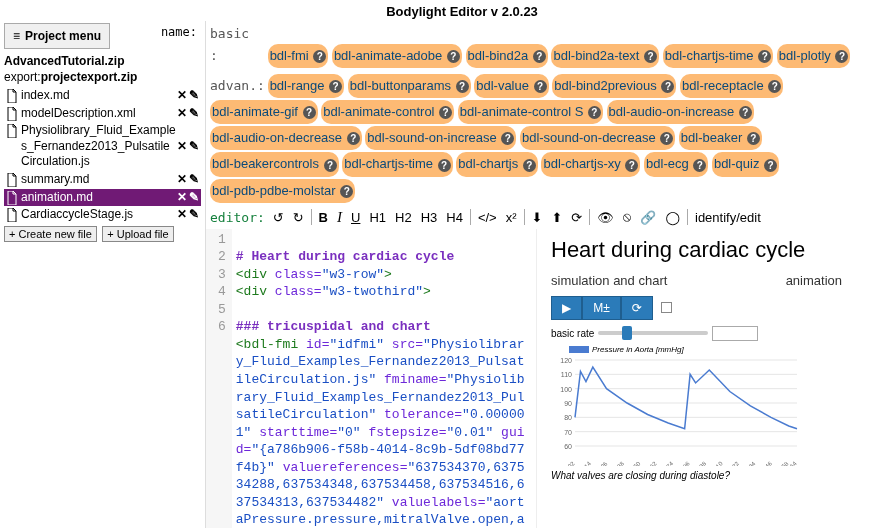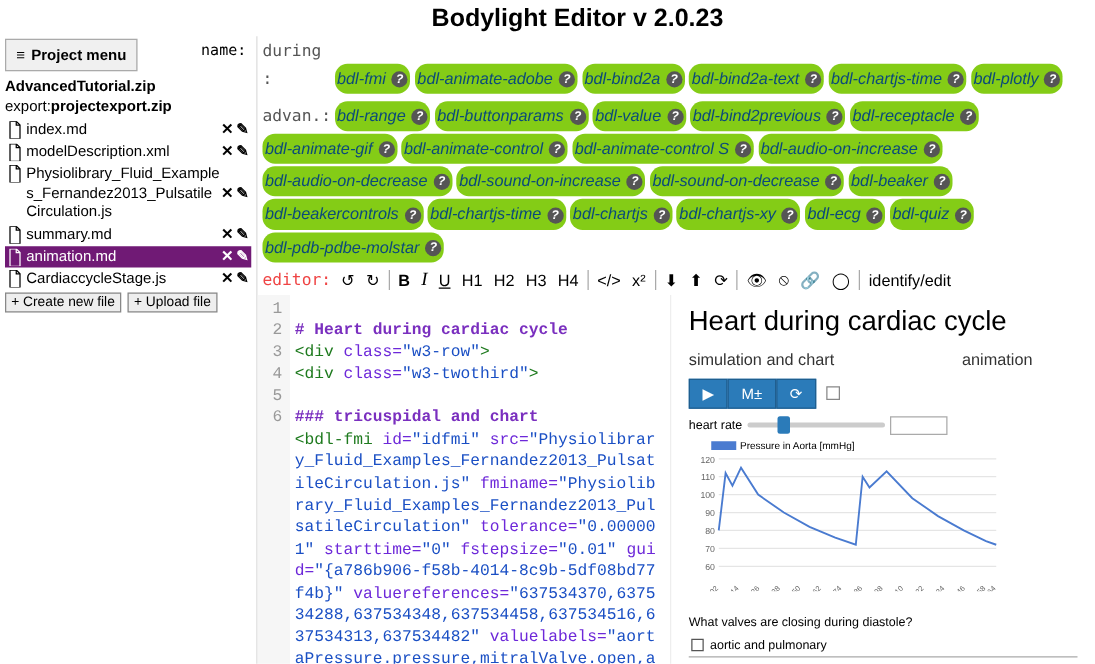--- a/index.html
+++ b/index.html
@@ -1,18 +1,18 @@
 <!DOCTYPE html>
 <html><head>
 <meta charset="utf-8">
 <style>
   * { box-sizing: border-box; margin: 0; padding: 0; }
   body { font-family: Verdana, Geneva, sans-serif; font-size: 12px; background: #fff; color: #000; width: 876px; height: 531px; overflow: hidden; }
   
-  .title { text-align: center; font-weight: bold; font-size: 20px; padding: 4px 0 2px 0; margin-left: 48px; }
+  .title { text-align: center; font-weight: bold; font-size: 13px; padding: 4px 0 2px 0; margin-left: 48px; }
   
   .main { display: flex; height: calc(100% - 24px); }
   
   
   .sidebar { width: 206px; flex-shrink: 0; padding: 2px 4px; border-right: 1px solid #ddd; font-size: 12px; }
   .name-label { text-align: left; font-family: Consolas, monospace; font-size: 12px; padding: 2px 4px; }
   .menu-btn { border: 1px solid #aaa; background: #f0f0f0; padding: 5px 8px; font-size: 12px; font-weight: bold; cursor: pointer; display: inline-flex; align-items: center; gap: 5px; }
   .menu-row { display: flex; align-items: flex-start; justify-content: space-between; margin-bottom: 4px; }
   .proj-line { font-size: 12px; padding: 1px 0; }
   .proj-line b { font-weight: bold; }
@@ -24,26 +24,26 @@
   .file-actions { display: flex; gap: 2px; flex-shrink: 0; }
   .file-actions span { font-weight: bold; font-size: 12px; }
   .btn-small { border: 1px solid #888; background: #eee; padding: 1px 4px; font-size: 11px; cursor: pointer; display: inline-block; margin-right: 2px; margin-top: 2px; }
   
   
   .right { flex: 1; display: flex; flex-direction: column; overflow: hidden; }
   
   
   .tagbar { padding: 2px 4px; font-size: 13px; color: #555; line-height: 1.7; }
   .tag-label { font-family: Consolas, monospace; display: inline-block; width: 54px; color: #555; }
-  .tag { background: #84cc16; color: #0b4a7a; padding: 1px 2px; border-radius: 10px; cursor: pointer; display: inline-block; margin: 1px 0; font-style: italic; }
+  .tag { background: #fdba74; color: #0b4a7a; padding: 1px 2px; border-radius: 10px; cursor: pointer; display: inline-block; margin: 1px 0; }
   .qmark { display: inline-block; width: 13px; height: 13px; background: #555; color: #fff; border-radius: 50%; font-size: 10px; text-align: center; line-height: 13px; vertical-align: middle; margin-left: 1px; font-weight: bold; }
   
   
   .ed-toolbar { padding: 2px 4px; font-size: 13px; display: flex; align-items: center; gap: 1px; flex-wrap: wrap; }
-  .ed-toolbar .lbl { font-family: Consolas, monospace; color: #ef4444; margin-right: 3px; }
+  .ed-toolbar .lbl { font-family: Consolas, monospace; color: #15803d; margin-right: 3px; }
   .tb-btn { border: none; background: transparent; padding: 1px 4px; cursor: pointer; font-size: 13px; font-family: inherit; }
   .tb-btn.bold { font-weight: bold; }
   .tb-btn.ital { font-style: italic; font-family: 'Times New Roman', serif; font-size: 15px; }
   .tb-sep { width: 1px; height: 16px; background: #aaa; margin: 0 2px; }
   
   
   .content { flex: 1; display: flex; overflow: hidden; }
   .editor { width: 330px; flex-shrink: 0; display: flex; font-family: Consolas, 'Courier New', monospace; font-size: 13px; line-height: 1.35; overflow: hidden; }
   .gutter { background: #f6f6f6; color: #999; text-align: right; padding: 2px 6px 2px 12px; user-select: none; }
   .gutter div { }
@@ -59,24 +59,24 @@
   .pv-cols { display: flex; gap: 40px; font-size: 13px; color: #333; margin-bottom: 8px; }
   .sim-controls { display: flex; gap: 0; margin-bottom: 6px; align-items: center; }
   .sim-btn { background: #2b7bb9; color: #fff; border: 1px solid #1f5e8f; padding: 4px 10px; font-size: 12px; cursor: pointer; }
   .sim-check { margin-left: 8px; width: 11px; height: 11px; border: 1px solid #888; display: inline-block; }
   .hr-row { display: flex; align-items: center; gap: 4px; font-size: 10px; margin-bottom: 4px; }
   .slider { position: relative; width: 110px; height: 4px; background: #ccc; border-radius: 2px; }
   .slider::before { content:''; position:absolute; left: 24px; top:-5px; width:10px; height:14px; background:#2b7bb9; border-radius:2px; }
   .num-input { width: 46px; font-size: 10px; border: 1px solid #aaa; padding: 1px; }
   
   .chart-box svg { display: block; }
-  .legend { font-size: 8px; display: flex; align-items: center; gap: 3px; margin: 2px 0 2px 18px; }
+  .legend { font-size: 8px; display: flex; align-items: center; gap: 3px; margin: 2px 0 2px 18px; font-style: italic; }
   .legend .sw { width: 20px; height: 7px; background: #4a7bd0; }
   
-  .quiz { font-size: 10px; margin-top: 20px; }
+  .quiz { font-size: 10px; margin-top: 4px; font-style: italic; }
   .quiz-q { margin-bottom: 4px; }
   .quiz-opt { border-bottom: 1px solid #aaa; padding: 3px 2px; display: flex; align-items: center; gap: 5px; }
   .qchk { width: 10px; height: 10px; border: 1px solid #555; }
 </style>
 </head>
 <body>
 
 <div class="title">Bodylight Editor v 2.0.23</div>
 
 <div class="main">
@@ -175,21 +175,21 @@
       </div>
     <div>
       <span class="btn-small">+ Create new file</span>
       <span class="btn-small">+ Upload file</span>
     </div>
   </div>
 
   <div class="right">
 
     <div class="tagbar">
-      <span class="tag-label">during :</span>
+      <span class="tag-label">basic :</span>
       <span id="tags-basic"><span><span class="tag">bdl-fmi <span class="qmark">?</span></span> </span><span><span class="tag">bdl-animate-adobe <span class="qmark">?</span></span> </span><span><span class="tag">bdl-bind2a <span class="qmark">?</span></span> </span><span><span class="tag">bdl-bind2a-text <span class="qmark">?</span></span> </span><span><span class="tag">bdl-chartjs-time <span class="qmark">?</span></span> </span><span><span class="tag">bdl-plotly <span class="qmark">?</span></span> </span></span>
     </div>
 
     <div class="tagbar">
       <span class="tag-label">advan.:</span>
       <span id="tags-advan"><span><span class="tag">bdl-range <span class="qmark">?</span></span> </span><span><span class="tag">bdl-buttonparams <span class="qmark">?</span></span> </span><span><span class="tag">bdl-value <span class="qmark">?</span></span> </span><span><span class="tag">bdl-bind2previous <span class="qmark">?</span></span> </span><span><span class="tag">bdl-receptacle <span class="qmark">?</span></span> </span><span><span class="tag">bdl-animate-gif <span class="qmark">?</span></span> </span><span><span class="tag">bdl-animate-control <span class="qmark">?</span></span> </span><span><span class="tag">bdl-animate-control S <span class="qmark">?</span></span> </span><span><span class="tag">bdl-audio-on-increase <span class="qmark">?</span></span> </span><span><span class="tag">bdl-audio-on-decrease <span class="qmark">?</span></span> </span><span><span class="tag">bdl-sound-on-increase <span class="qmark">?</span></span> </span><span><span class="tag">bdl-sound-on-decrease <span class="qmark">?</span></span> </span><span><span class="tag">bdl-beaker <span class="qmark">?</span></span> </span><span><span class="tag">bdl-beakercontrols <span class="qmark">?</span></span> </span><span><span class="tag">bdl-chartjs-time <span class="qmark">?</span></span> </span><span><span class="tag">bdl-chartjs <span class="qmark">?</span></span> </span><span><span class="tag">bdl-chartjs-xy <span class="qmark">?</span></span> </span><span><span class="tag">bdl-ecg <span class="qmark">?</span></span> </span><span><span class="tag">bdl-quiz <span class="qmark">?</span></span> </span><span><span class="tag">bdl-pdb-pdbe-molstar <span class="qmark">?</span></span> </span></span>
     </div>
 
     <div class="ed-toolbar">
       <span class="lbl">editor:</span>
@@ -247,30 +247,30 @@
 <span class="c-tag">&lt;div </span><span class="c-attr">class=</span><span class="c-str">"w3-twothird"</span><span class="c-tag">&gt;</span>
 
 <span class="c-hd">### tricuspidal and chart</span>
 <span class="c-tag">&lt;bdl-fmi </span><span class="c-attr">id=</span><span class="c-str">"idfmi"</span> <span class="c-attr">src=</span><span class="c-str">"Physiolibrary_Fluid_Examples_Fernandez2013_PulsatileCirculation.js"</span> <span class="c-attr">fminame=</span><span class="c-str">"Physiolibrary_Fluid_Examples_Fernandez2013_PulsatileCirculation"</span> <span class="c-attr">tolerance=</span><span class="c-str">"0.000001"</span> <span class="c-attr">starttime=</span><span class="c-str">"0"</span> <span class="c-attr">fstepsize=</span><span class="c-str">"0.01"</span> <span class="c-attr">guid=</span><span class="c-str">"{a786b906-f58b-4014-8c9b-5df08bd77f4b}"</span> <span class="c-attr">valuereferences=</span><span class="c-str">"637534370,637534288,637534348,637534458,637534516,637534313,637534482"</span> <span class="c-attr">valuelabels=</span><span class="c-str">"aortaPressure.pressure,mitralValve.open,aorticValve.open,tricuspidValve.open,pulmonaryValve.open,leftVentricle.volu</span></div>
       </div>
 
       <div class="preview">
         <h1>Heart during cardiac cycle</h1>
         <div class="pv-cols">
           <span>simulation and chart</span>
-          <span style="margin-left:auto; margin-right:36px;">animation</span>
+          <span style="margin-left:auto; margin-right:20px;">animation</span>
         </div>
         <div class="sim-controls">
           <button class="sim-btn">▶</button>
           <button class="sim-btn">M±</button>
           <button class="sim-btn">⟳</button>
           <span class="sim-check"></span>
         </div>
         <div class="hr-row">
-          <span>heart rate</span>
+          <span>basic rate</span>
           <span class="slider"></span>
           <input class="num-input" value="" style="">
         </div>
         <div class="legend">
           <span class="sw"></span>
             <span>Pressure in Aorta [mmHg]</span>
         </div>
         <div class="chart-box">
           <svg id="chart-svg" width="250" height="110">
               <line x1="24" y1="90" x2="246" y2="90" stroke="#e5e5e5"></line>
@@ -300,22 +300,18 @@
               <text x="188.44444444444446" y="108" font-size="6" text-anchor="end" fill="#666" transform="rotate(-45 188.44444444444446,108)">1.22</text>
               <text x="204.8888888888889" y="108" font-size="6" text-anchor="end" fill="#666" transform="rotate(-45 204.8888888888889,108)">1.34</text>
               <text x="221.33333333333334" y="108" font-size="6" text-anchor="end" fill="#666" transform="rotate(-45 221.33333333333334,108)">1.46</text>
               <text x="237.7777777777778" y="108" font-size="6" text-anchor="end" fill="#666" transform="rotate(-45 237.7777777777778,108)">1.58</text>
               <text x="246" y="108" font-size="6" text-anchor="end" fill="#666" transform="rotate(-45 246,108)">1.64</text>
               <path d="M24 61.333333333333336 L29.48148148148148 15.466666666666669 L34.96296296296296 25.5 L41.81481481481482 11.166666666666671 L55.51851851851852 32.66666666666667 L76.07407407407408 47 L96.62962962962965 58.46666666666667 L117.18518518518518 67.06666666666666 L133.62962962962962 72.8 L139.1111111111111 18.33333333333333 L144.5925925925926 26.933333333333337 L158.2962962962963 14.033333333333331 L178.85185185185185 35.53333333333334 L199.40740740740742 49.86666666666667 L219.96296296296296 61.333333333333336 L237.7777777777778 69.93333333333334 L246 72.8" fill="none" stroke="#4a7bd0" stroke-width="1.5"></path>
             </svg>
         </div>
         <div class="quiz">
           <div class="quiz-q">What valves are closing during diastole?</div>
-          <div class="quiz-opt">
-              <span class="qchk"></span>
-              <span>aortic and pulmonary</span>
-            </div>
 
         </div>
       </div>
     </div>
   </div>
 </div>
 
 </body></html>

